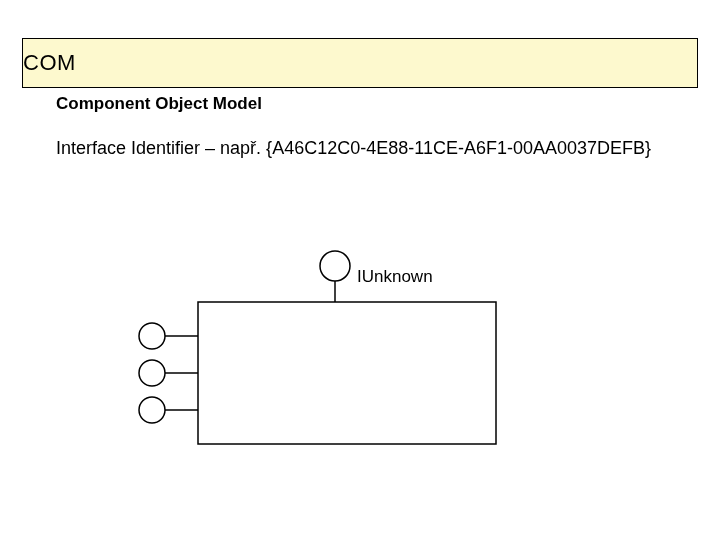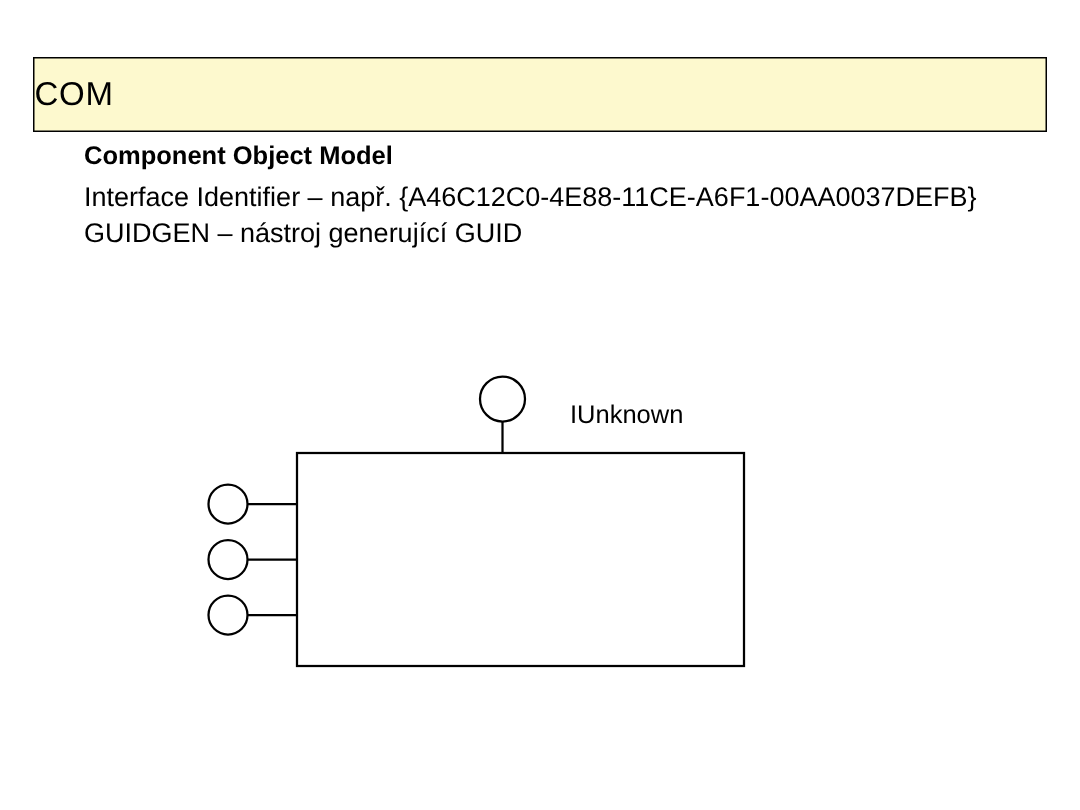--- a/index.html
+++ b/index.html
@@ -32,55 +32,53 @@
   .content {
     position: absolute;
     left: 56px;
     top: 94px;
     width: 620px;
   }
   .subtitle {
     font-size: 17px;
     font-weight: bold;
     color: #000000;
-    margin-bottom: 5px;
+    margin-bottom: 22px;
   }
   .line {
     font-size: 18px;
     color: #000000;
     line-height: 1.35;
   }
   .diagram {
     position: absolute;
     left: 0;
     top: 0;
     width: 720px;
     height: 540px;
     pointer-events: none;
   }
   .iunknown-label {
     position: absolute;
     left: 357px;
     top: 267px;
     font-size: 17px;
     color: #000000;
-    margin-left: 23px;
   }
 </style>
 </head>
 <body>
 
 <div class="title-bar">
   <span class="title-text">COM</span>
 </div>
 
 <div class="content">
   <div class="subtitle">Component Object Model</div>
   <div class="line">Interface Identifier – např. {A46C12C0-4E88-11CE-A6F1-00AA0037DEFB}</div>
-  <div class="line">GUIDGEN – nástroj generující GUID</div>
 </div>
 
 <svg class="diagram" viewBox="0 0 720 540">
 
   <rect x="198" y="302" width="298" height="142" fill="#ffffff" stroke="#000000" stroke-width="1.5"></rect>
 
   <line x1="335" y1="281" x2="335" y2="302" stroke="#000000" stroke-width="1.5"></line>
   <circle cx="335" cy="266" r="15" fill="#ffffff" stroke="#000000" stroke-width="1.5"></circle>
 
   <line x1="165" y1="336" x2="198" y2="336" stroke="#000000" stroke-width="1.5"></line>

